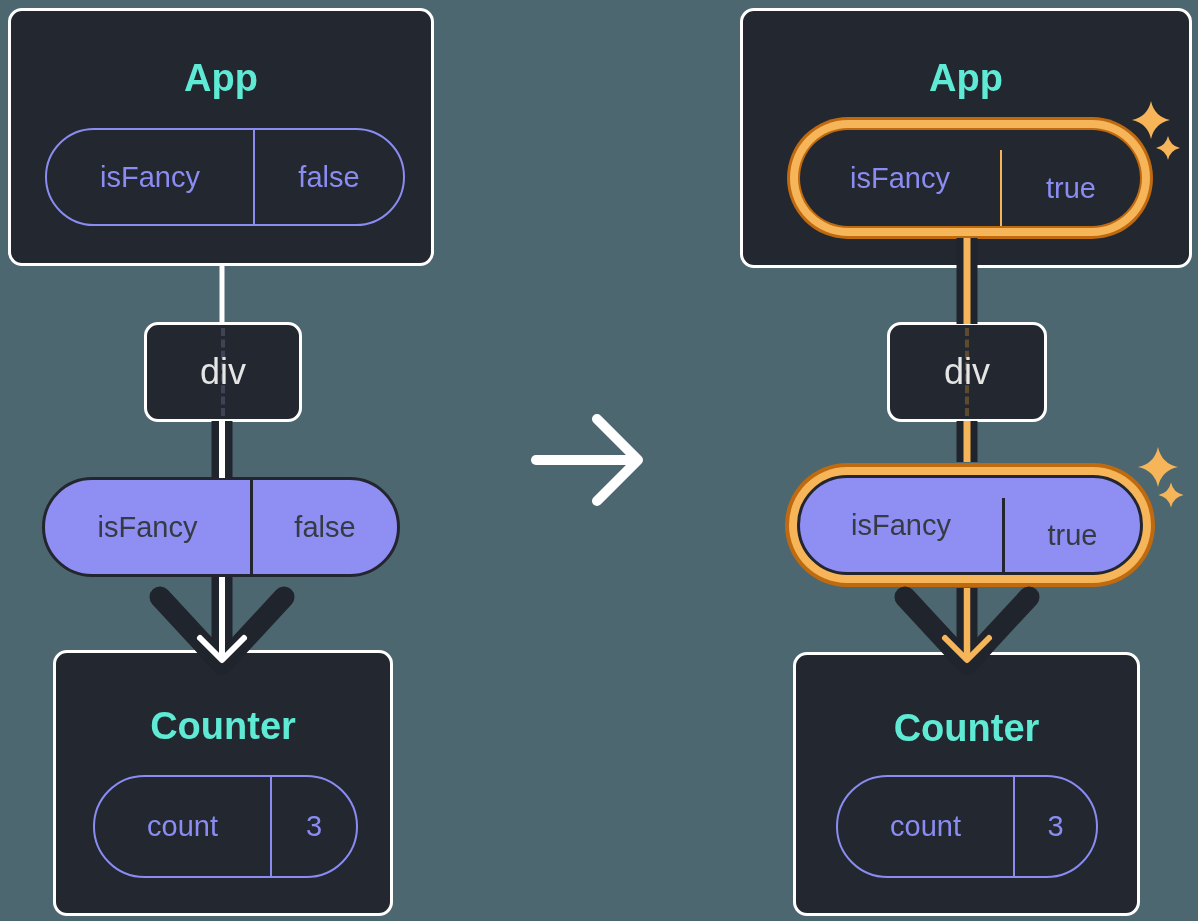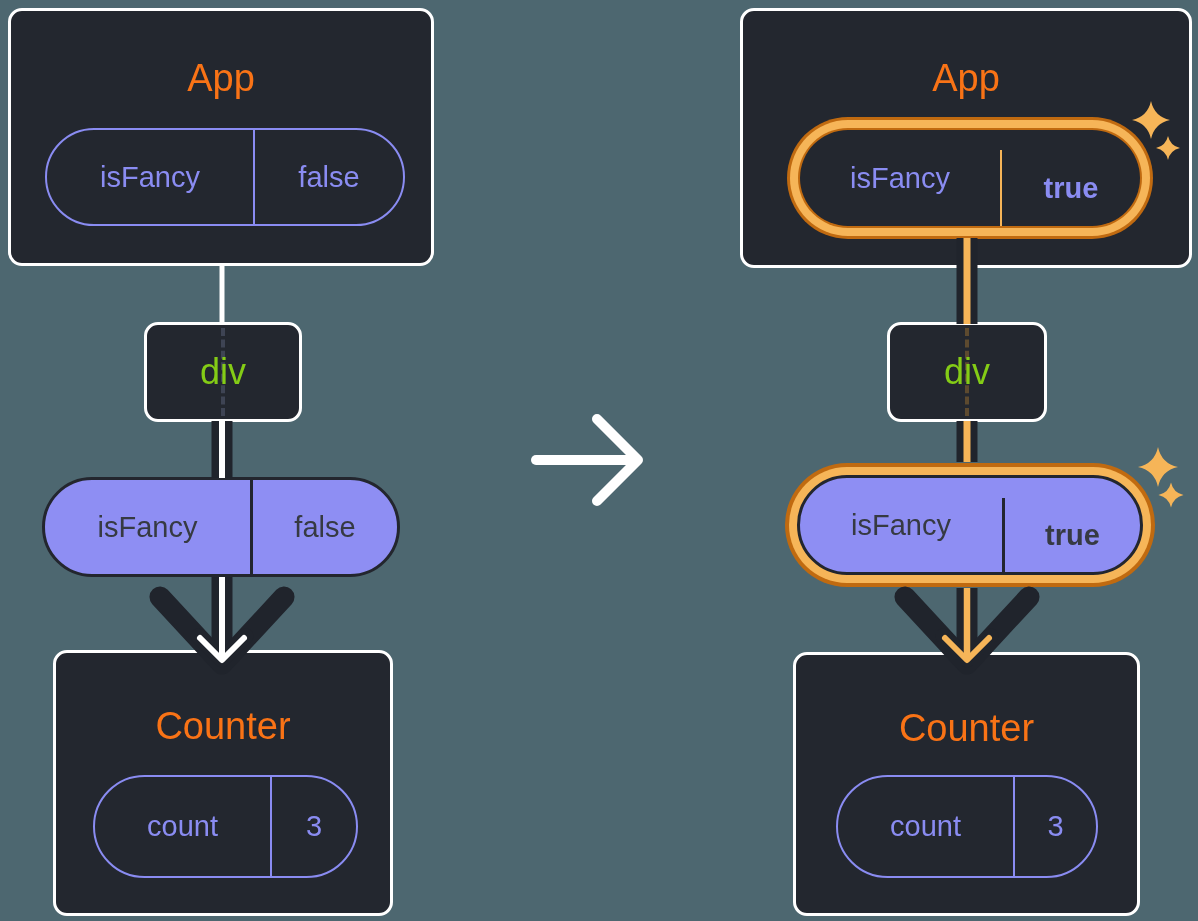--- a/index.html
+++ b/index.html
@@ -7,21 +7,21 @@
     position:relative;width:1198px;height:921px;overflow:hidden;
     background:#4d6770;
     font-family:"Liberation Sans","DejaVu Sans",sans-serif;
   }
   .component-box{
     position:absolute;box-sizing:border-box;
     background:#23272f;border:3px solid #ffffff;border-radius:14px;
   }
   .component-title{
     position:absolute;left:0;right:0;text-align:center;
-    color:#f97316;font-size:38px;font-weight:400;line-height:1;
+    color:#5eead4;font-size:38px;font-weight:700;line-height:1;
   }
   .pill{
     position:absolute;box-sizing:border-box;display:flex;
     border-radius:999px;overflow:hidden;
   }
   .pill .seg{
     display:flex;align-items:center;justify-content:center;
     font-size:29px;line-height:1;box-sizing:border-box;
   }
   .pill .seg.val{flex:1;}
@@ -33,29 +33,29 @@
   .pill.filled .seg.val{border-left:3px solid #23262e;}
   
   .pill.hl-dark{
     background:#23272f;border:none;color:#8a8cf2;
     box-shadow:0 0 0 2px #c06a10,0 0 0 10px #f6b558,0 0 0 13px #c06a10;
   }
   .pill.hl-dark .seg.val{border-left:2px solid #f6b558;}
   .pill.hl-fill{
     box-shadow:0 0 0 8px #f6b558,0 0 0 12px #c06a10;
   }
-  .bold-val{font-weight:700;margin-top:20px;}
+  .bold-val{font-weight:400;margin-top:20px;}
   
   .div-node{
     position:absolute;box-sizing:border-box;background:#23272f;
     border:3px solid #ffffff;border-radius:14px;
     display:flex;align-items:center;justify-content:center;
   }
   .div-node .node-label{
-    position:relative;z-index:2;color:#84cc16;font-size:36px;font-weight:500;line-height:1;
+    position:relative;z-index:2;color:#e5e5e5;font-size:36px;font-weight:500;line-height:1;
   }
   .pass-dash{
     position:absolute;z-index:1;left:50%;top:3px;bottom:3px;width:0;
     transform:translateX(-50%);
     border-left:4px dashed #3e4454;
   }
   .pass-dash.orange{border-left-color:#5d4a2f;}
   .overlay{
     position:absolute;left:0;top:0;width:1198px;height:921px;
     pointer-events:none;z-index:6;

